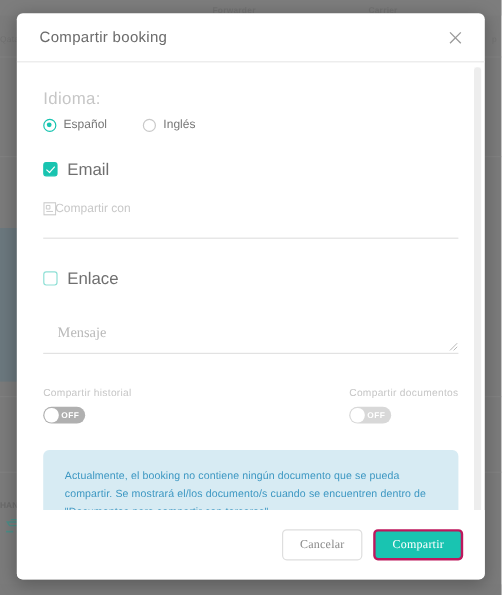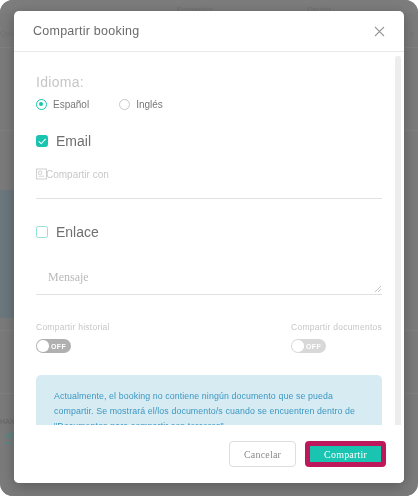--- a/index.html
+++ b/index.html
@@ -9,21 +9,20 @@
     overflow: hidden;
     font-family: "Liberation Sans", sans-serif;
   }
 
   
   #page {
     position: relative;
     width: 418px; height: 496px;
     background: #7f7f7f;
     overflow: hidden;
-    border-radius: 13px;
   }
 
   
   .bg-layer { position: absolute; inset: 0; }
 
   .bg-topbar {
     position: absolute; left: 0; top: 0; width: 418px; height: 13px;
     background: #838383;
   }
   .bg-header-text {
@@ -254,21 +253,21 @@
     font-family: Liberation Serif, serif;
     font-size: 10px;
     border-radius: 4px;
     padding: 0 14px;
     height: 26px;
     cursor: pointer;
     letter-spacing: .2px;
     display: inline-flex; align-items: center; justify-content: center;
   }
   .btn-cancel { background: #fff; border: 1px solid #dedede; color: #8a8a8a; }
-  .btn-share  { background: #19c4b1; border: 5px solid #be185d; color: #fff; }
+  .btn-share  { background: #19c4b1; border: 2px solid #be185d; color: #fff; }
 </style>
 </head>
 <body>
 
 <div id="page">
 
   <div class="bg-layer">
     <div class="bg-topbar"></div>
     <div class="bg-header-text bg-hdr-forwarder">Forwarder</div>
     <div class="bg-header-text bg-hdr-carrier">Carrier</div>

